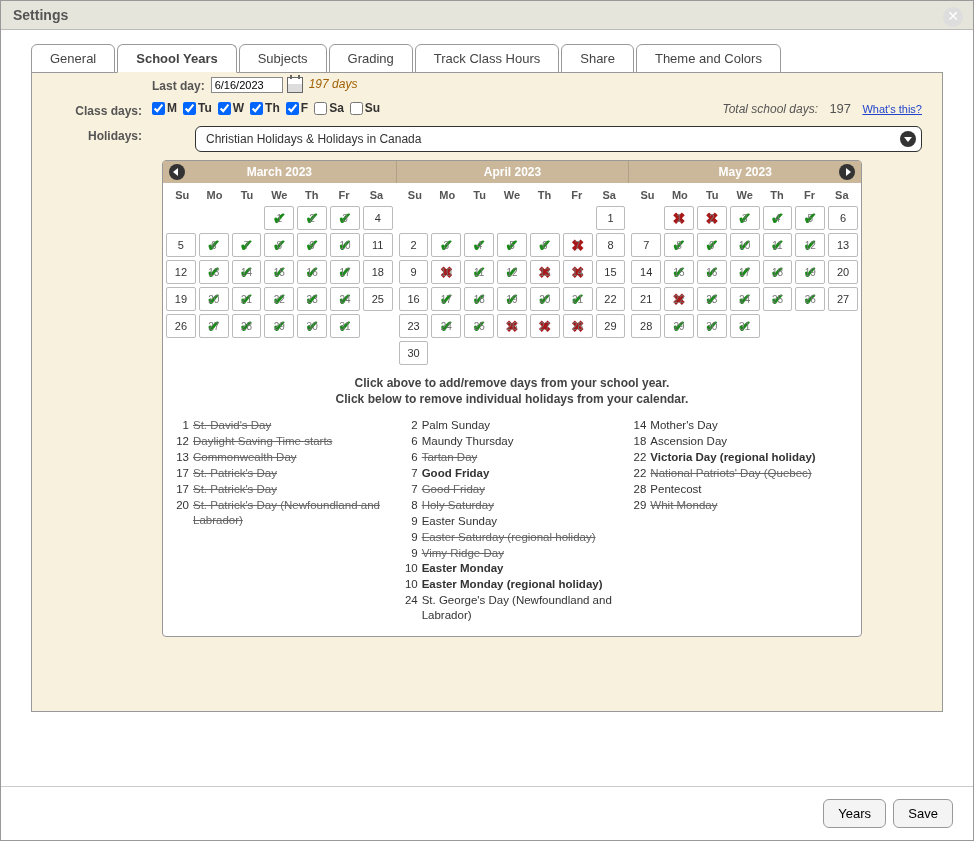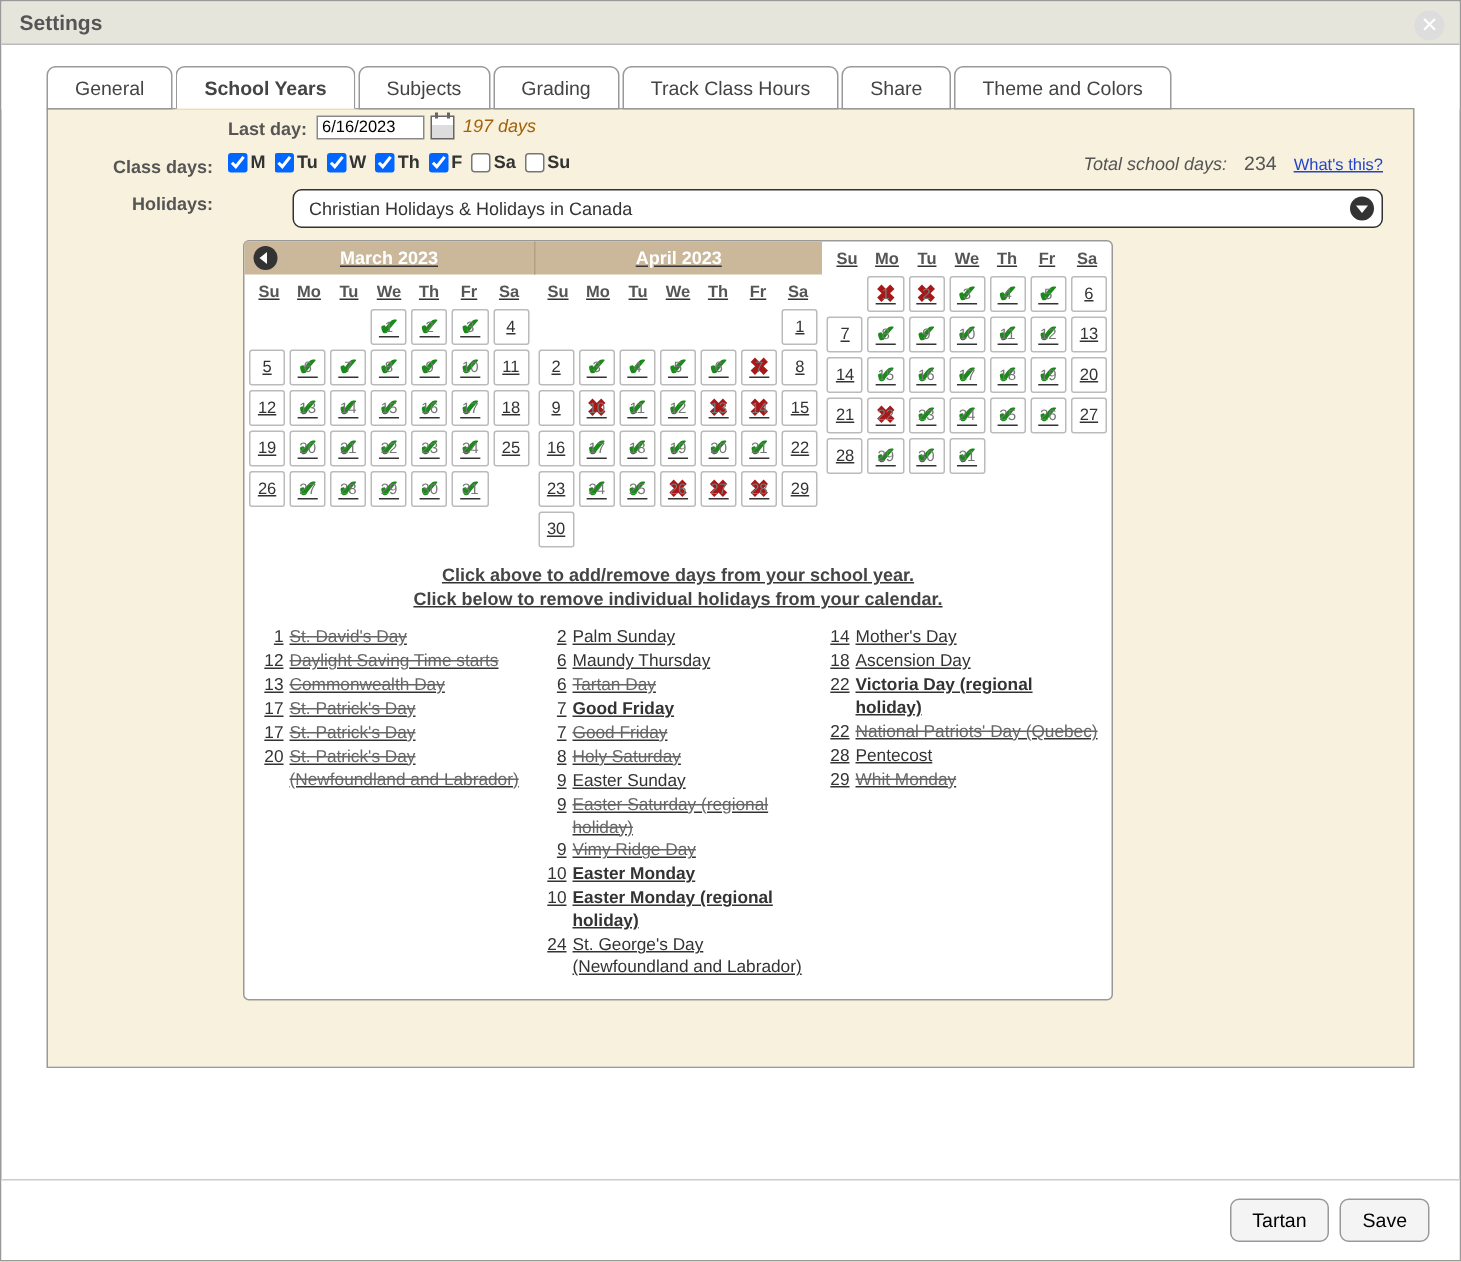--- a/index.html
+++ b/index.html
@@ -22,21 +22,21 @@
   .cal-icon::after { content:''; position:absolute; top:-3px; right:2px; width:2px; height:4px; background:#666; }
   .day-checks label { font-weight: bold; font-size: 12px; margin-right: 6px; }
   .day-checks input { accent-color: #0066ff; margin-right: 2px; vertical-align: middle; }
   .total-days { margin-left: auto; font-style: italic; color: #555; }
   .total-days .num { font-style: normal; margin: 0 8px; font-size: 13px; }
   .whats-this { color: #2244cc; text-decoration: underline; font-size: 11px; cursor: pointer; font-style: normal; }
   .holidays-select { flex: 1; position: relative; padding-left: 43px; }
   .holidays-select .sel { border: 1px solid #333; border-radius: 6px; padding: 5px 28px 5px 10px; background: #fff; cursor: pointer; font-size: 12px; }
   .holidays-select .caret { position: absolute; right: 6px; top: 5px; width: 16px; height: 16px; background: #333; border-radius: 50%; }
   .holidays-select .caret::after { content:''; position:absolute; left:4px; top:6px; border-left:4px solid transparent; border-right:4px solid transparent; border-top:5px solid #fff; }
-  .calendar-panel { background: #fff; border: 1px solid #999; border-radius: 4px; margin-left: 110px; padding: 0; width: 580px; text-decoration: underline; }
+  .calendar-panel { background: #fff; border: 1px solid #999; border-radius: 4px; margin-left: 110px; padding: 0; width: 700px; }
   .months { display: flex; }
   .month { flex: 1; padding: 0; }
   .month-hdr { background: #cbb89b; color: #fff; font-weight: bold; text-align: center; padding: 3px 0; position: relative; font-size: 12px; height: 22px; line-height: 16px; }
   .nav-arrow { position: absolute; top: 3px; width: 16px; height: 16px; background: #333; border-radius: 50%; cursor: pointer; }
   .nav-arrow.left { left: 6px; }
   .nav-arrow.right { right: 6px; }
   .nav-arrow::after { content:''; position:absolute; top:4px; }
   .nav-arrow.left::after { left:4px; border-top:4px solid transparent; border-bottom:4px solid transparent; border-right:5px solid #fff; }
   .nav-arrow.right::after { right:4px; border-top:4px solid transparent; border-bottom:4px solid transparent; border-left:5px solid #fff; }
   .dow { display: grid; grid-template-columns: repeat(7, 1fr); text-align: center; font-weight: bold; font-size: 11px; color: #555; padding: 6px 3px 2px 3px; }
@@ -93,21 +93,21 @@
             <label><input type="checkbox" checked="" style="">M</label>
             <label><input type="checkbox" checked="" style="">Tu</label>
             <label><input type="checkbox" checked="" style="">W</label>
             <label><input type="checkbox" checked="" style="">Th</label>
             <label><input type="checkbox" checked="" style="">F</label>
             <label><input type="checkbox" style="">Sa</label>
             <label><input type="checkbox" style="">Su</label>
           </div>
       <div class="total-days">
         <span>Total school days:</span>
-        <span class="num">234</span>
+        <span class="num">197</span>
         <span class="whats-this">What's this?</span>
       </div>
     </div>
 
     <div class="row">
       <div class="label">Holidays:</div>
       <div class="holidays-select">
         <div class="sel">Christian Holidays &amp; Holidays in Canada</div>
         <div class="caret"></div>
       </div>
@@ -343,20 +343,21 @@
                 <div class="cell">30</div>
                 <div class="cell empty"></div>
                 <div class="cell empty"></div>
                 <div class="cell empty"></div>
                 <div class="cell empty"></div>
                 <div class="cell empty"></div>
                 <div class="cell empty"></div>
               </div>
             </div>
             <div class="month">
+              <div class="month-hdr">May 2023<div class="nav-arrow right"></div></div>
               <div class="dow">
                 <div>Su</div>
                 <div>Mo</div>
                 <div>Tu</div>
                 <div>We</div>
                 <div>Th</div>
                 <div>Fr</div>
                 <div>Sa</div>
               </div>
               <div class="grid">
@@ -572,16 +573,16 @@
                 <span class="hn struck">Whit Monday</span>
               </div>
             </div>
           </div>
     </div>
 
   </div>
   </div>
 
   <div class="footer">
-    <button class="btn">Tartan</button>
+    <button class="btn">Years</button>
     <button class="btn">Save</button>
   </div>
 </div>
 
 </body></html>

